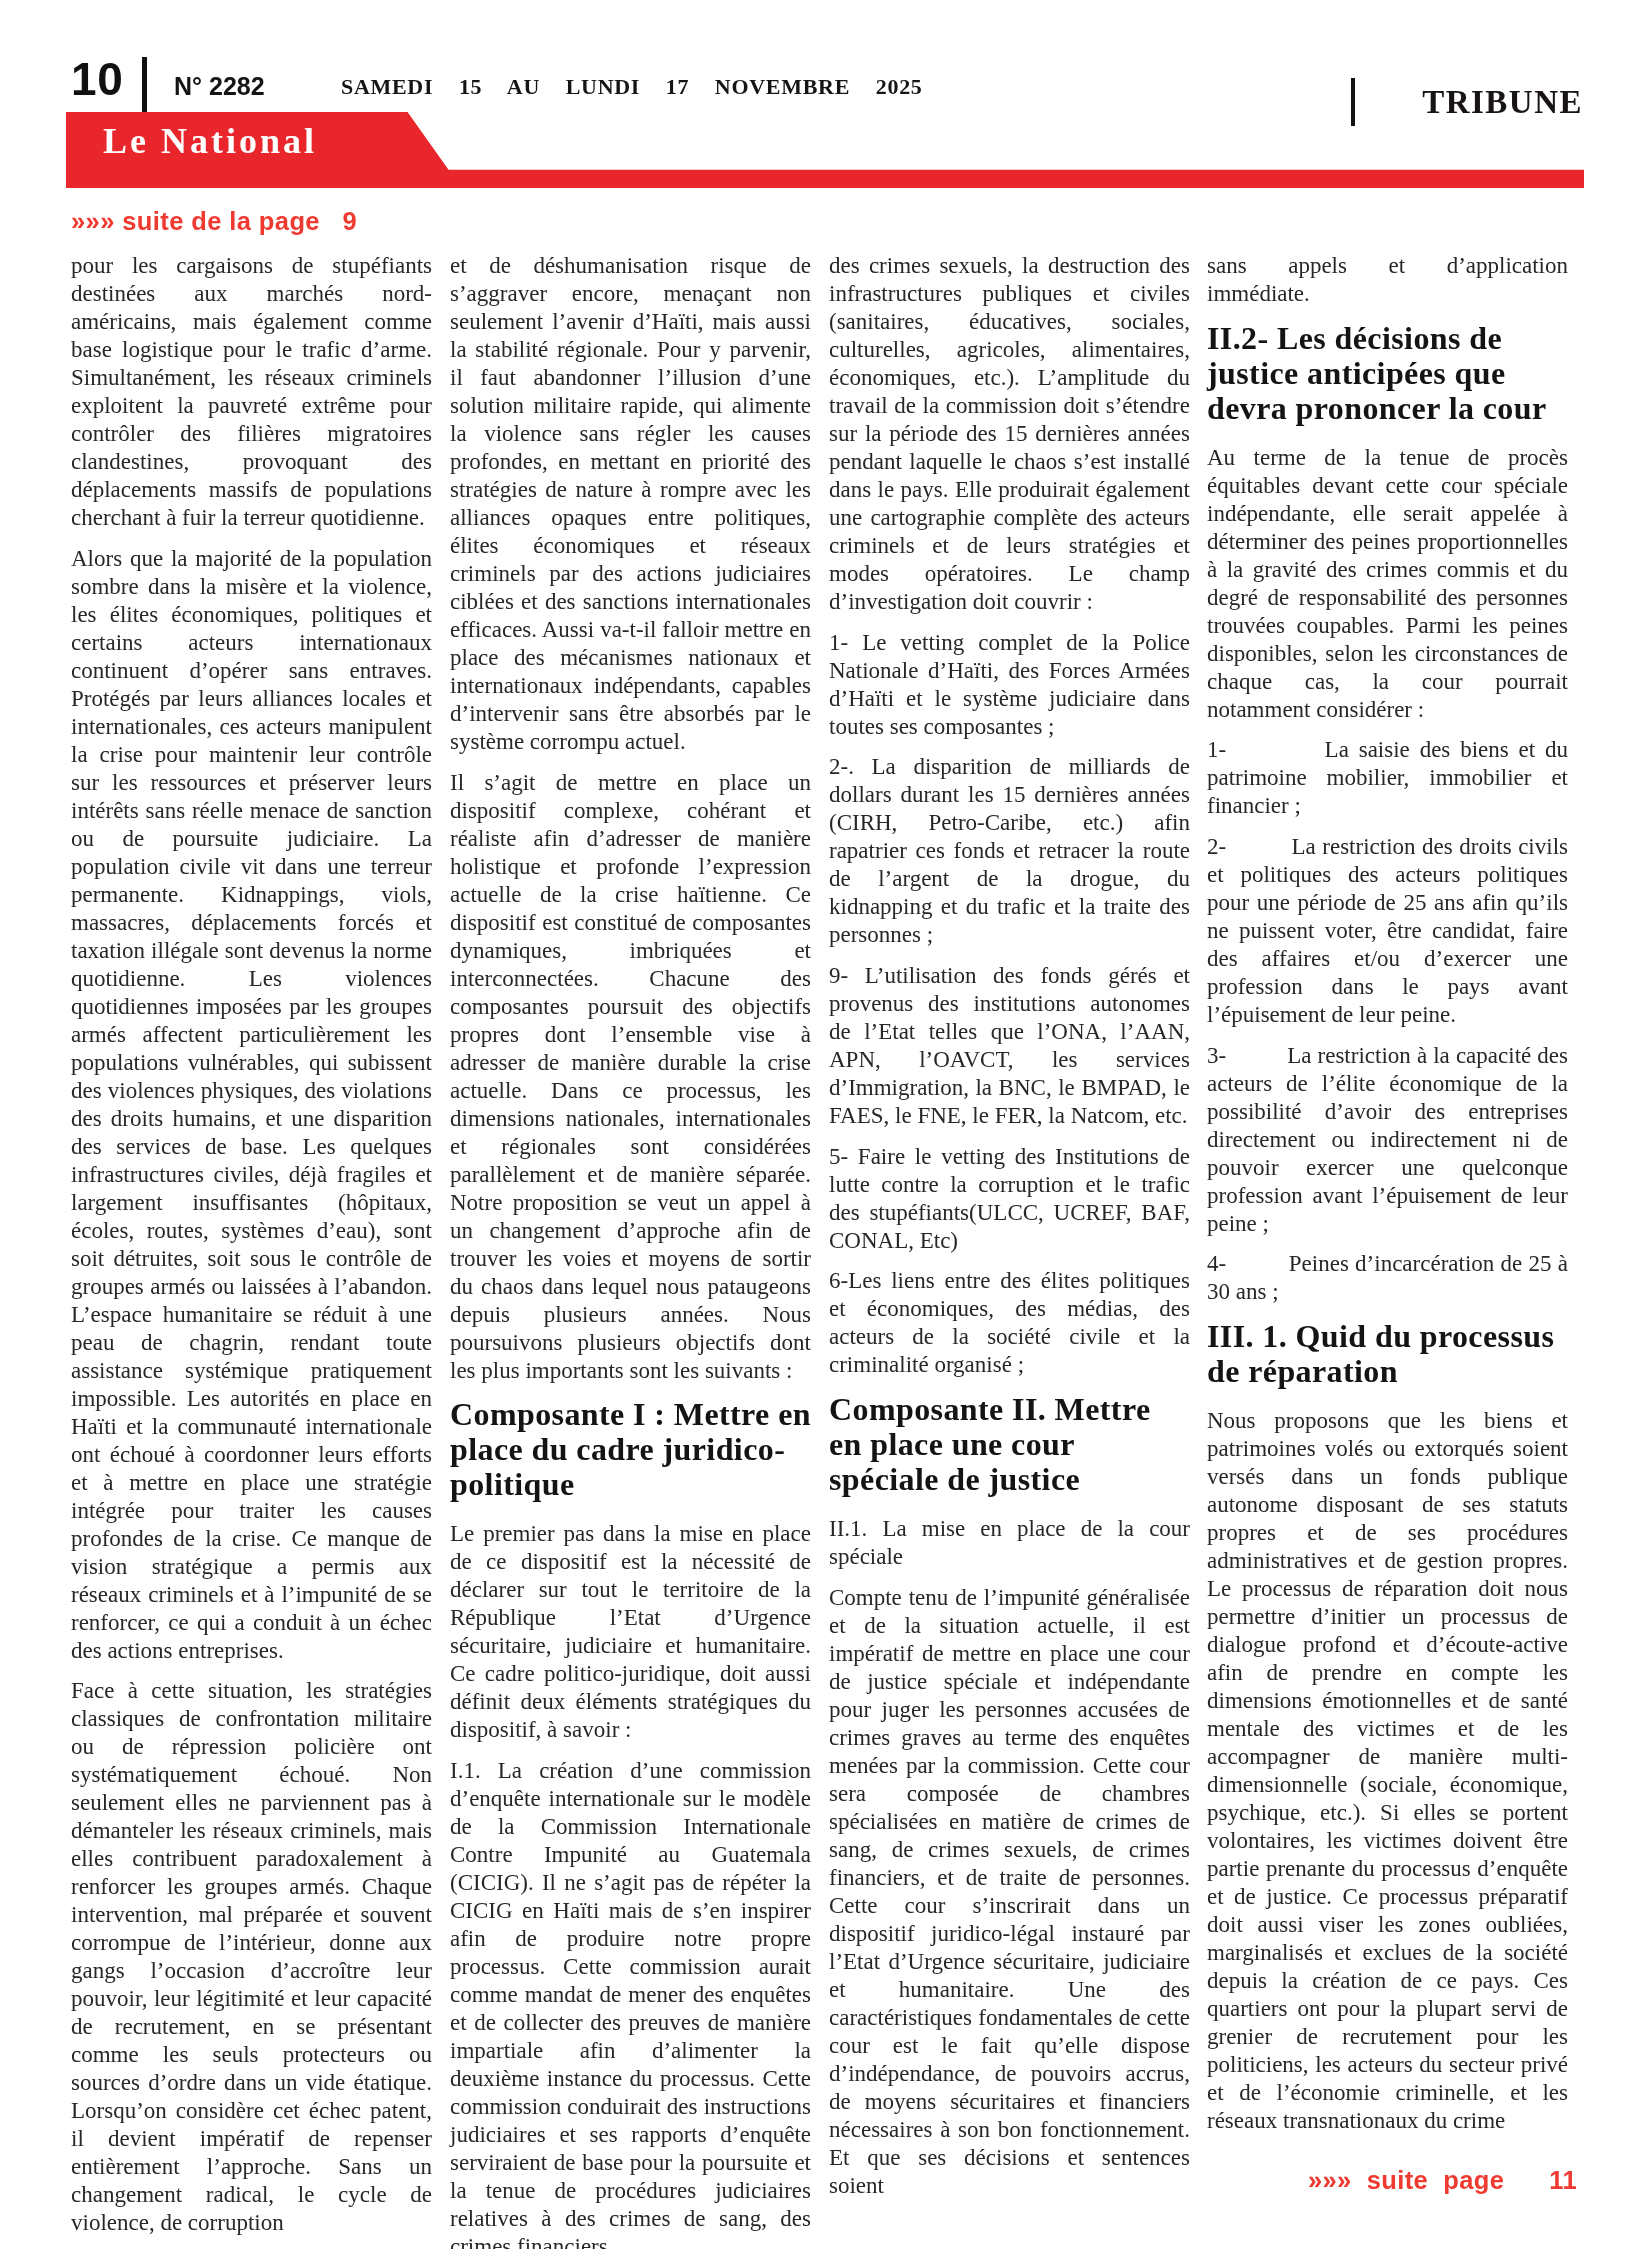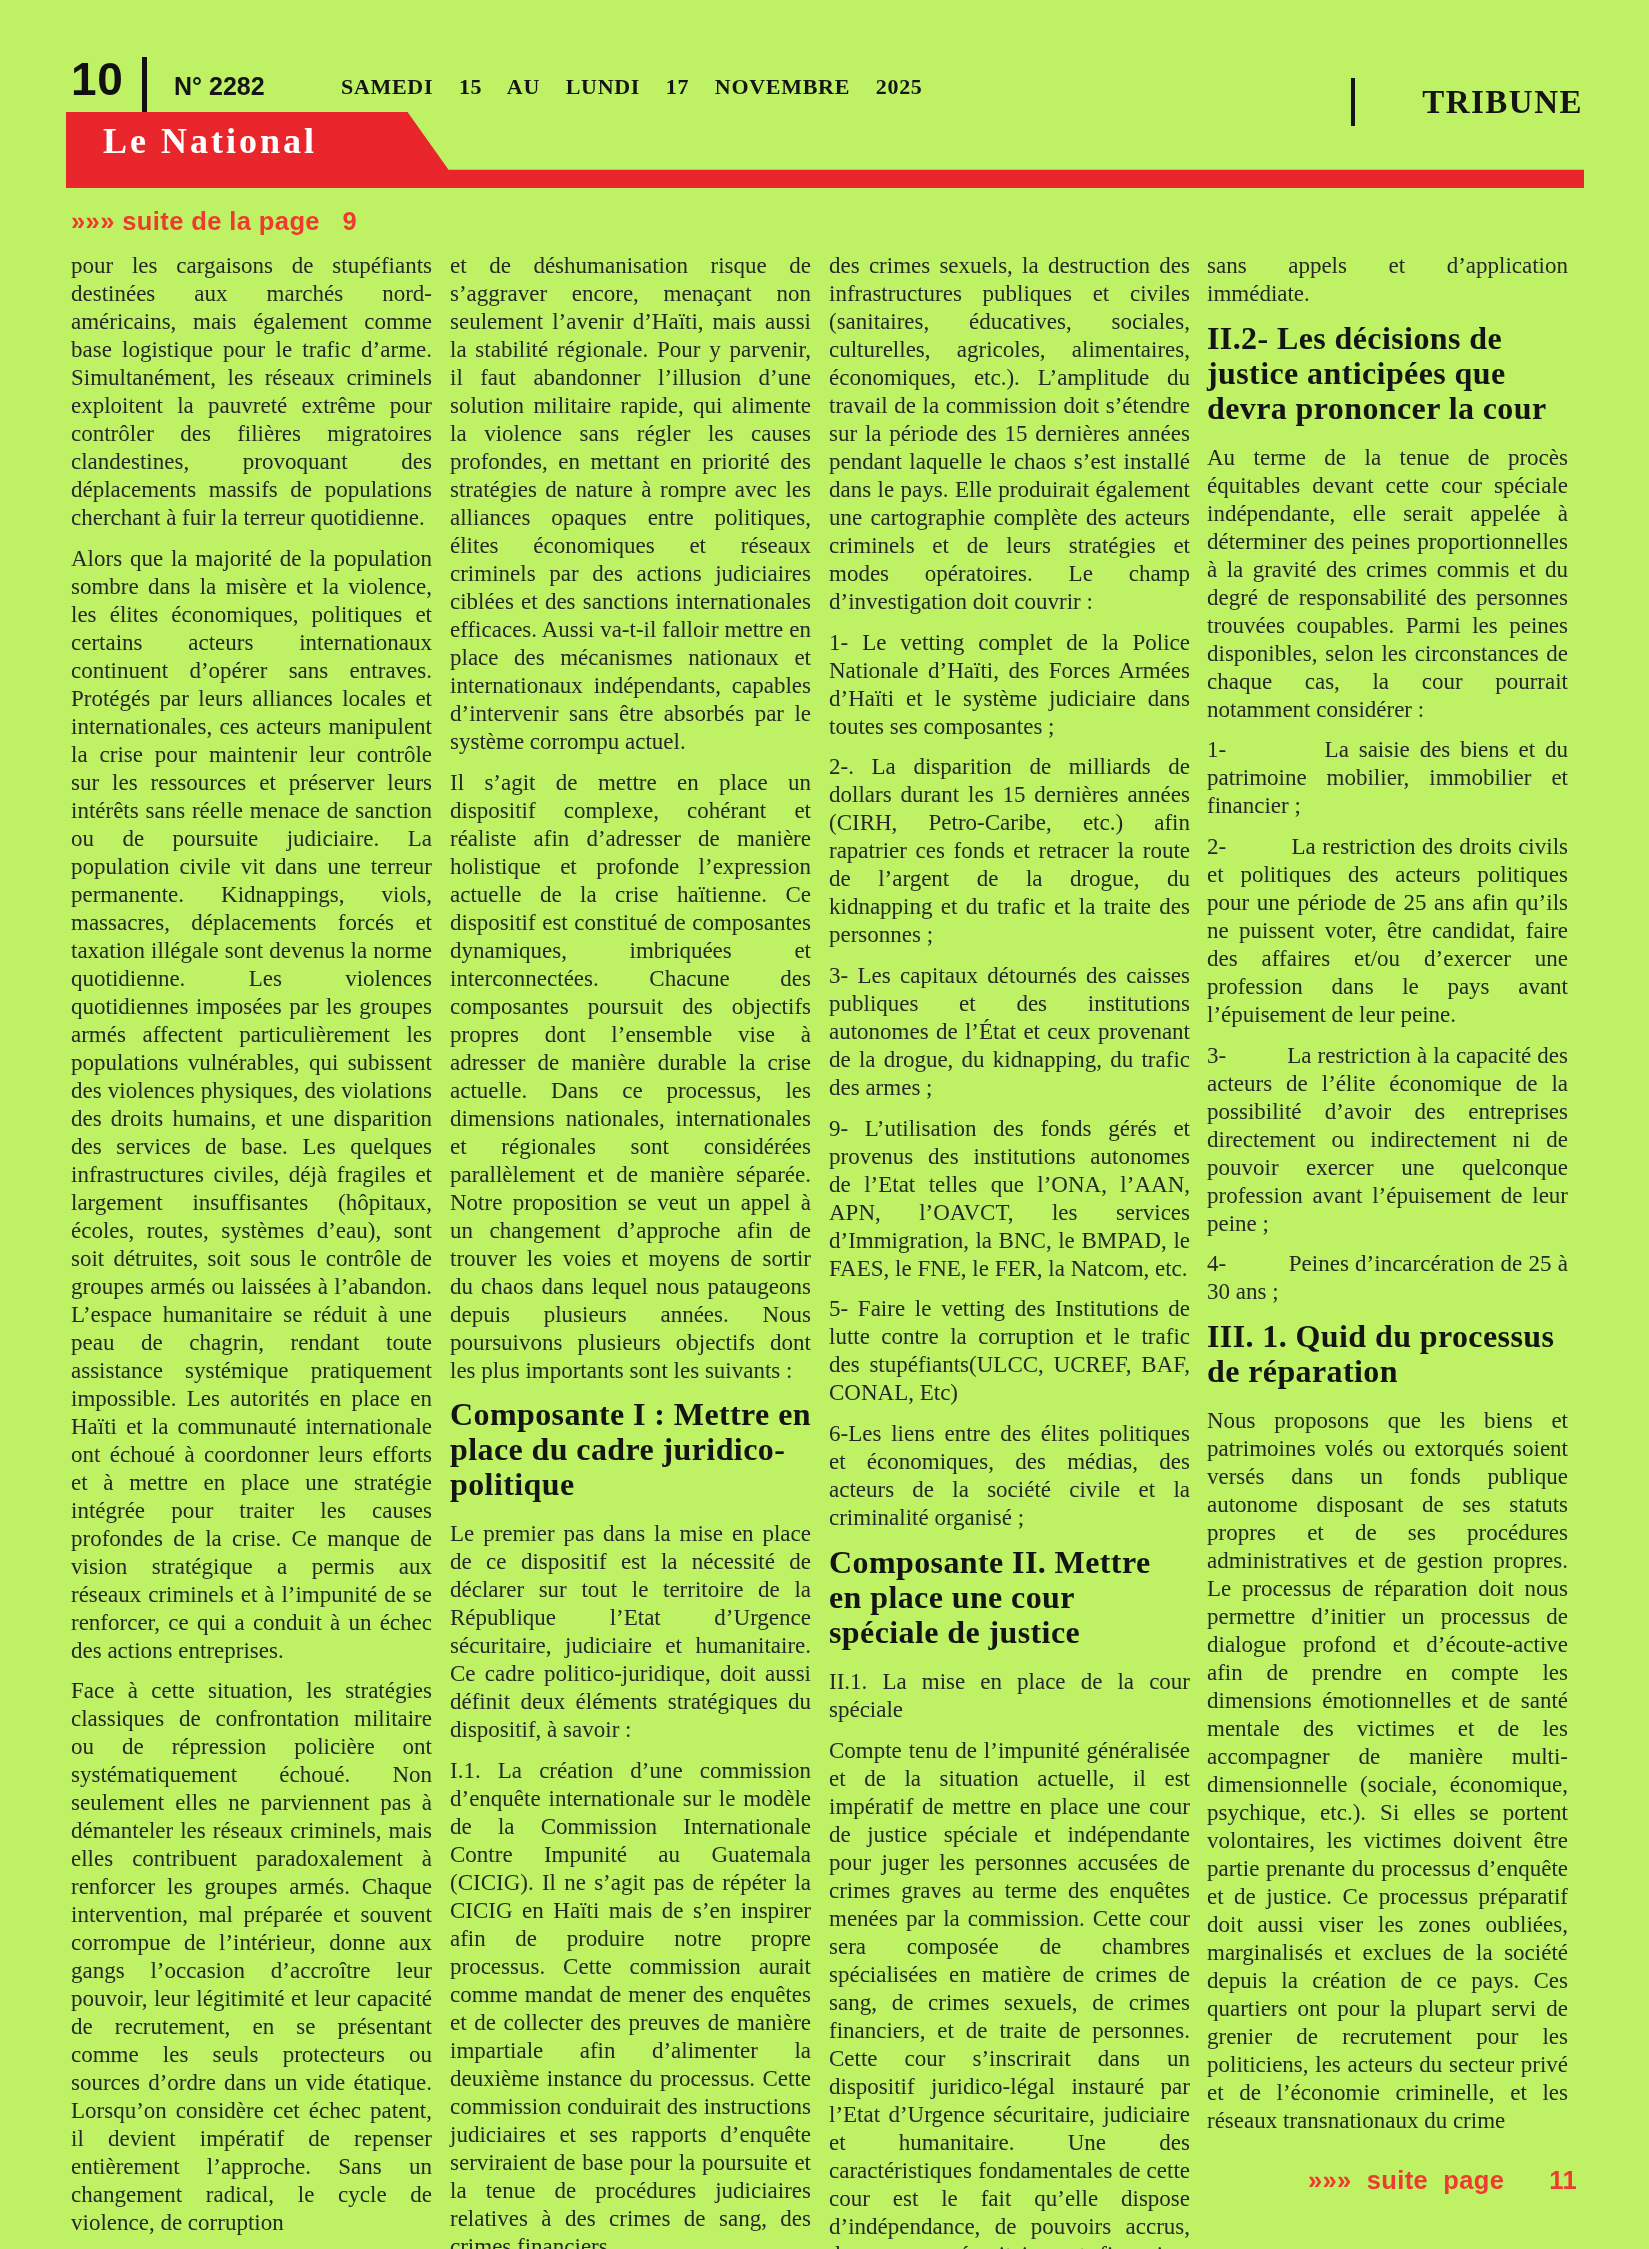--- a/index.html
+++ b/index.html
@@ -1,19 +1,19 @@
 <!DOCTYPE html>
 <html style="font-size:12px"><head>
 <meta charset="utf-8">
 <style>
   html,body{margin:0;padding:0;background:#9a9a9a;}
   .page{
     position:relative;
     width:1650px;height:2250px;
-    background:#bef264;
+    background:#ffffff;
     font-family:"Liberation Serif", serif;
     overflow:hidden;
   }
   
   .page-num{
     position:absolute;left:71px;top:52px;
     font-family:"Liberation Sans", sans-serif;
     font-weight:bold;font-size:46px;color:#111;letter-spacing:0.7px;
   }
   .num-divider{
@@ -104,21 +104,20 @@
       <div class="para">et de déshumanisation risque de s’aggraver encore, menaçant non seulement l’avenir d’Haïti, mais aussi la stabilité régionale. Pour y parvenir, il faut abandonner l’illusion d’une solution militaire rapide, qui alimente la violence sans régler les causes profondes, en mettant en priorité des stratégies de nature à rompre avec les alliances opaques entre politiques, élites économiques et réseaux criminels par des actions judiciaires ciblées et des sanctions internationales efficaces. Aussi va-t-il falloir mettre en place des mécanismes nationaux et internationaux indépendants, capables d’intervenir sans être absorbés par le système corrompu actuel.</div>
       <div class="para">Il s’agit de mettre en place un dispositif complexe, cohérant et réaliste afin d’adresser de manière holistique et profonde l’expression actuelle de la crise haïtienne. Ce dispositif est constitué de composantes dynamiques, imbriquées et interconnectées. Chacune des composantes poursuit des objectifs propres dont l’ensemble vise à adresser de manière durable la crise actuelle. Dans ce processus, les dimensions nationales, internationales et régionales sont considérées parallèlement et de manière séparée. Notre proposition se veut un appel à un changement d’approche afin de trouver les voies et moyens de sortir du chaos dans lequel nous pataugeons depuis plusieurs années.  Nous poursuivons plusieurs objectifs dont les plus importants sont les suivants :</div>
       <div class="heading">Composante I :  Mettre en place du cadre juridico-politique</div>
       <div class="para">Le premier pas dans la mise en place de ce dispositif est la nécessité de déclarer sur tout le territoire de la République l’Etat d’Urgence sécuritaire, judiciaire et humanitaire. Ce cadre politico-juridique, doit aussi définit deux éléments stratégiques du dispositif, à savoir :</div>
       <div class="para">I.1. La création d’une commission d’enquête internationale  sur le modèle de la Commission Internationale Contre Impunité au Guatemala (CICIG). Il ne s’agit pas de répéter la CICIG en Haïti mais de s’en inspirer afin de produire notre propre processus. Cette commission aurait comme mandat de mener des enquêtes et de collecter des preuves de manière impartiale afin d’alimenter la deuxième instance du processus. Cette commission conduirait des instructions judiciaires et ses rapports d’enquête serviraient de base pour la poursuite et la tenue de procédures judiciaires relatives à des crimes de sang, des crimes financiers,</div>
     </div>
   <div class="col col-3">
       <div class="para">des crimes sexuels, la destruction des infrastructures publiques et civiles (sanitaires, éducatives, sociales, culturelles, agricoles, alimentaires, économiques, etc.). L’amplitude du travail de la commission doit s’étendre sur la période des 15 dernières années pendant laquelle le chaos s’est installé dans le pays. Elle produirait également une cartographie complète des acteurs criminels et de leurs stratégies et modes opératoires. Le champ d’investigation doit couvrir :</div>
       <div class="para">1- Le vetting complet de la Police Nationale d’Haïti, des Forces Armées d’Haïti et le système judiciaire dans toutes ses composantes ;</div>
       <div class="para">2-. La disparition de milliards de dollars durant les 15 dernières années (CIRH, Petro-Caribe, etc.) afin rapatrier ces fonds et retracer la route de l’argent de la drogue, du kidnapping et du trafic et la traite des personnes ;</div>
-      <div class="para">3- Les capitaux détournés des caisses publiques et des institutions autonomes de l’État et ceux provenant de la drogue, du kidnapping, du trafic des armes ;</div>
       <div class="para">9- L’utilisation des fonds gérés et provenus des institutions autonomes de l’Etat telles que l’ONA, l’AAN, APN, l’OAVCT, les services d’Immigration, la BNC, le BMPAD, le FAES, le FNE, le FER, la Natcom, etc.</div>
       <div class="para">5- Faire le vetting des Institutions de lutte contre la corruption et le trafic des stupéfiants(ULCC, UCREF, BAF, CONAL, Etc)</div>
       <div class="para">6-Les liens entre des élites politiques et économiques, des médias, des acteurs de la société civile et la criminalité organisé ;</div>
       <div class="heading">Composante II. Mettre en place une cour spéciale de justice</div>
       <div class="para">II.1. La mise en place de la cour spéciale</div>
       <div class="para">Compte tenu de l’impunité généralisée et de la situation actuelle, il est impératif de mettre en place une cour de justice spéciale et indépendante pour juger les personnes accusées de crimes graves au terme des enquêtes menées par la commission. Cette cour sera composée de chambres spécialisées en matière de crimes de sang, de crimes sexuels, de crimes financiers, et de traite de personnes. Cette cour s’inscrirait dans un dispositif juridico-légal instauré par l’Etat d’Urgence sécuritaire, judiciaire et humanitaire. Une des caractéristiques fondamentales de cette cour est le fait qu’elle dispose d’indépendance, de pouvoirs accrus, de moyens sécuritaires et financiers nécessaires à son bon fonctionnement. Et que ses décisions et sentences soient</div>
     </div>
   <div class="col col-4">
       <div class="para">sans appels et d’application immédiate.</div>
       <div class="heading">II.2- Les décisions de justice anticipées que devra prononcer la cour</div>

